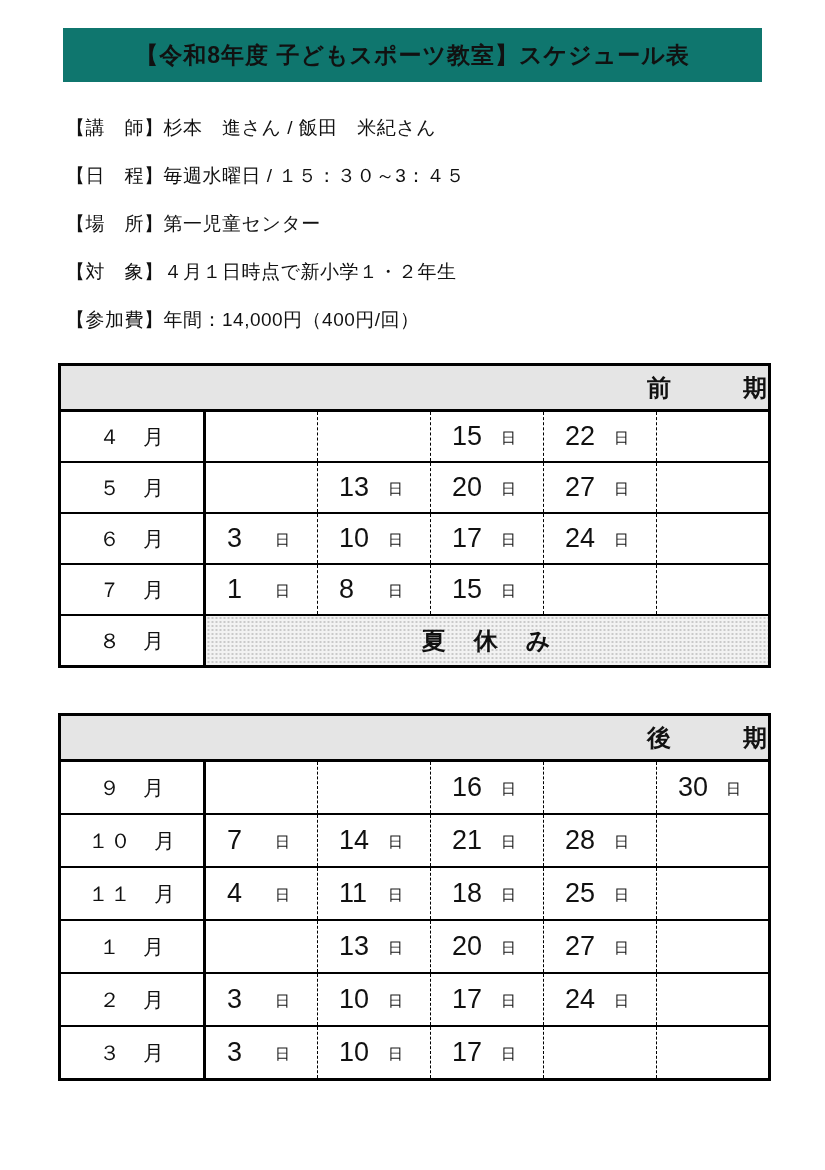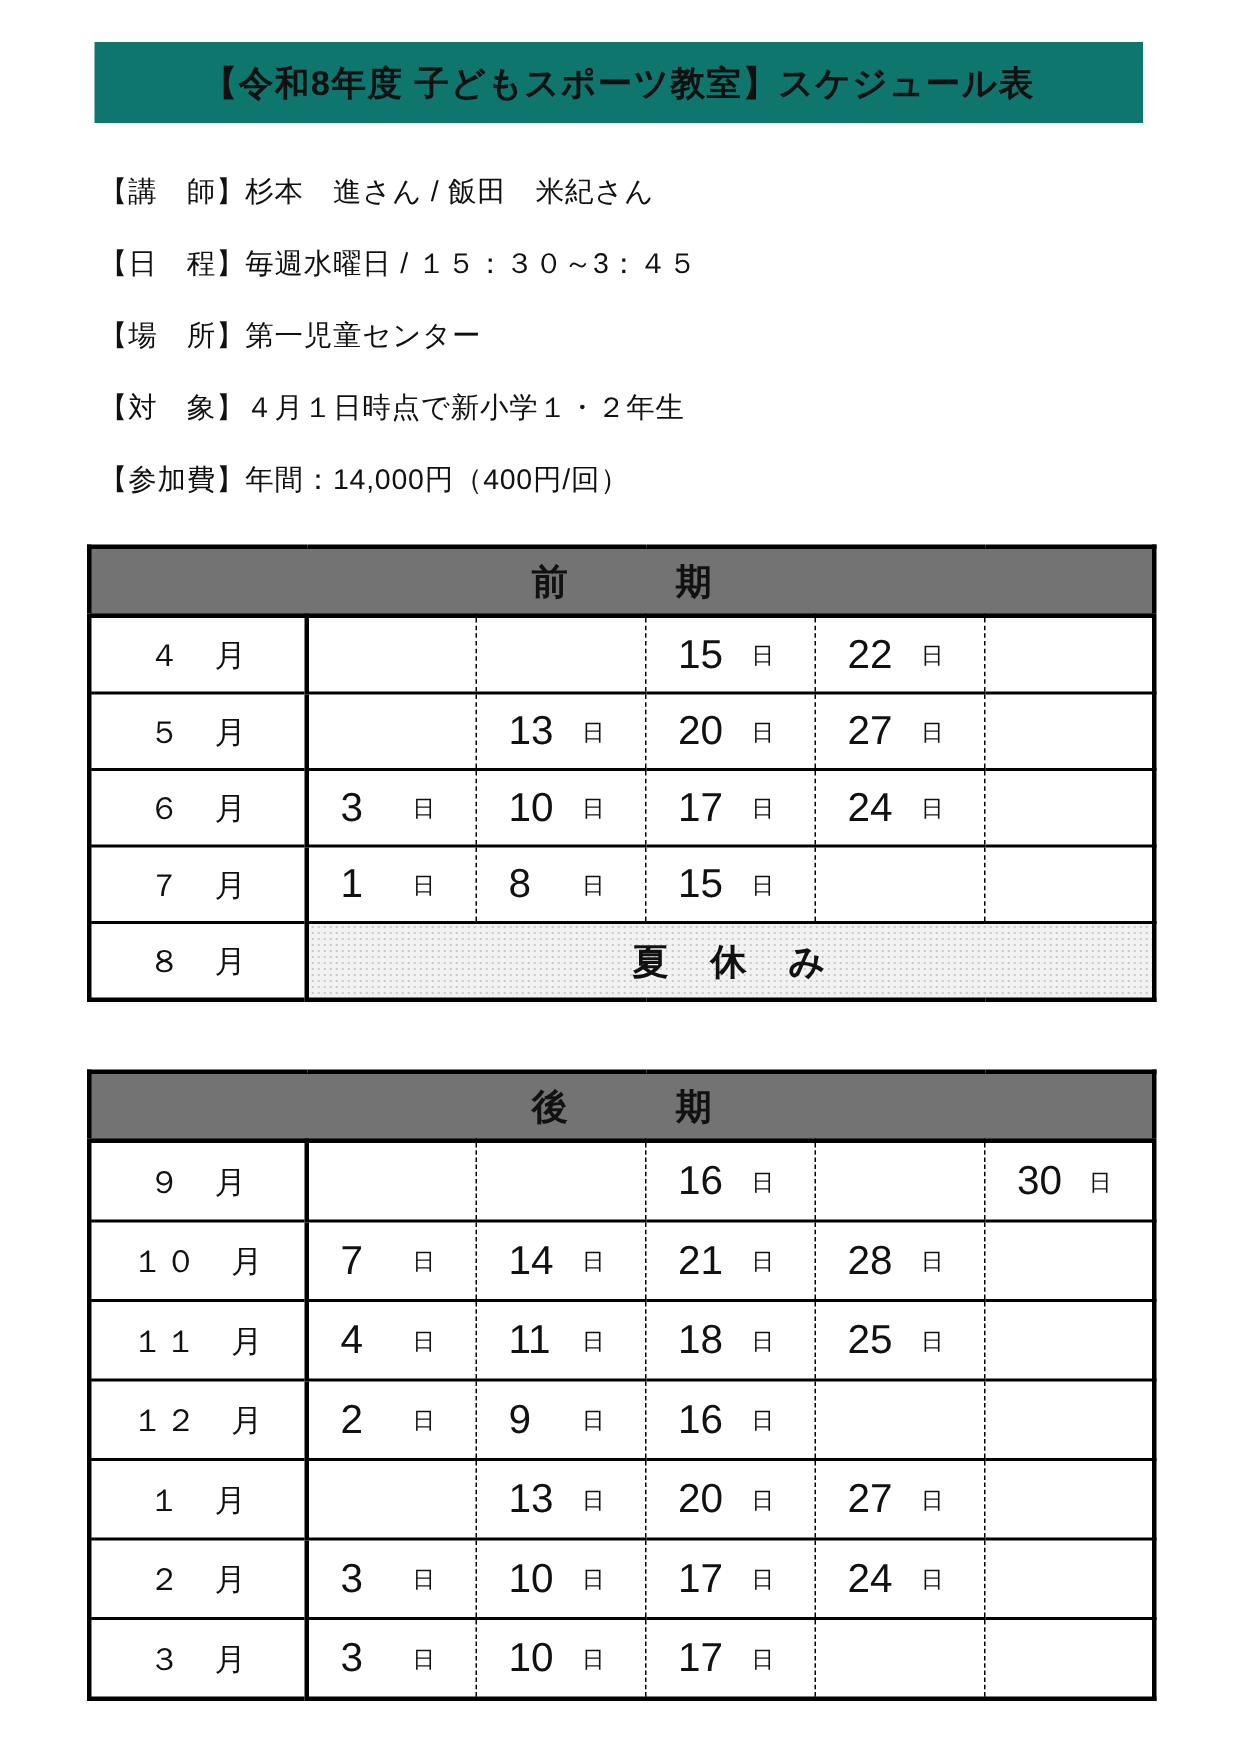--- a/index.html
+++ b/index.html
@@ -46,26 +46,26 @@
     border-collapse: collapse;
     table-layout: fixed;
     width: 710px;
     margin-left: 58px;
     border: 3px solid #000;
   }
   table.t1 { margin-top: 19px; }
   table.t2 { margin-top: 45px; padding-left: 41px; }
 
   table.schedule th.term-header {
-    background: #737373;
+    background: #e5e5e5;
     border-bottom: 3px solid #000;
     height: 41px;
     font-size: 24px;
     font-weight: bold;
-    text-align: center;
+    text-align: right;
     vertical-align: middle;
   }
 
   table.schedule td {
     border-top: 2px solid #000;
     vertical-align: middle;
     padding: 0;
   }
   table.t1 tbody td { height: 49px; }
   table.t2 tbody td { height: 51px; }
@@ -322,43 +322,20 @@
         </td>
         <td class="day-cell">
           <div class="day-wrap">
             <span class="day-num">25</span>
             <span class="day-suffix">日</span>
           </div>
         </td>
         <td class="day-cell"></td>
       </tr>
       <tr>
-        <td class="month-cell">１２　月</td>
-        <td class="day-cell first">
-          <div class="day-wrap">
-            <span class="day-num">2</span>
-            <span class="day-suffix">日</span>
-          </div>
-        </td>
-        <td class="day-cell">
-          <div class="day-wrap">
-            <span class="day-num">9</span>
-            <span class="day-suffix">日</span>
-          </div>
-        </td>
-        <td class="day-cell">
-          <div class="day-wrap">
-            <span class="day-num">16</span>
-            <span class="day-suffix">日</span>
-          </div>
-        </td>
-        <td class="day-cell"></td>
-        <td class="day-cell"></td>
-      </tr>
-      <tr>
         <td class="month-cell">１　月</td>
         <td class="day-cell first"></td>
         <td class="day-cell">
           <div class="day-wrap">
             <span class="day-num">13</span>
             <span class="day-suffix">日</span>
           </div>
         </td>
         <td class="day-cell">
           <div class="day-wrap">

